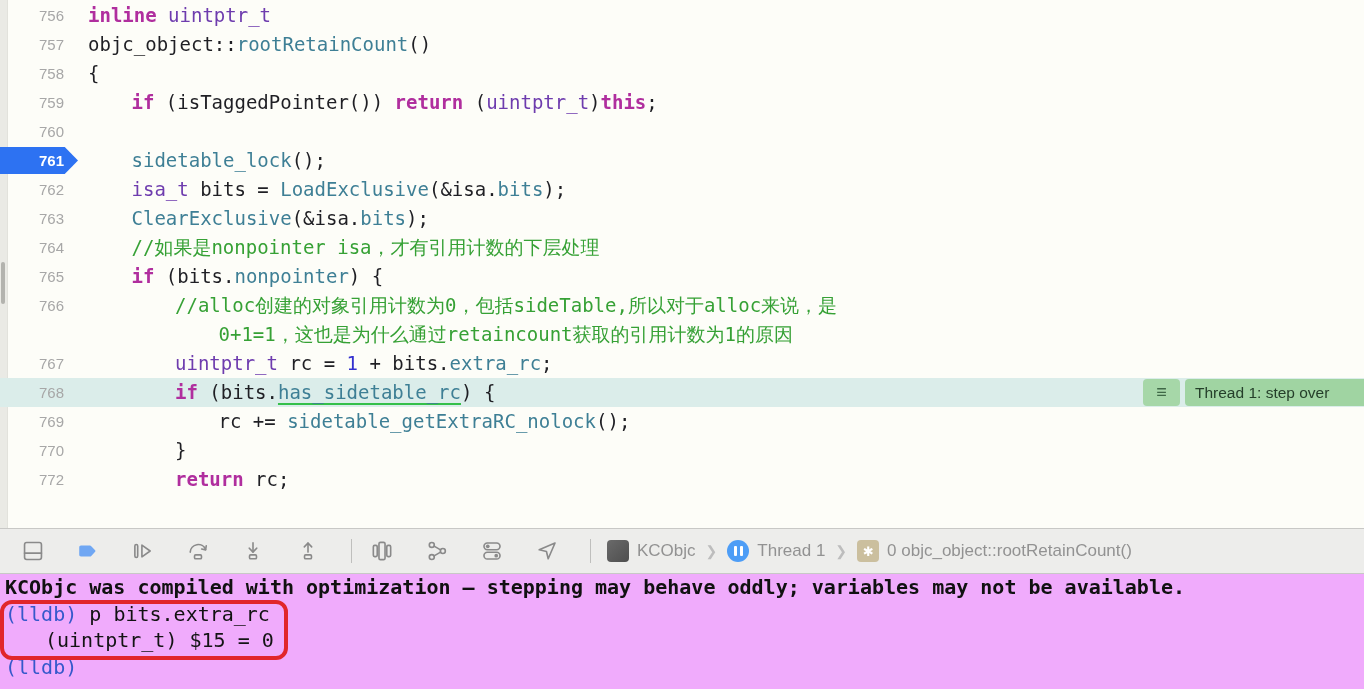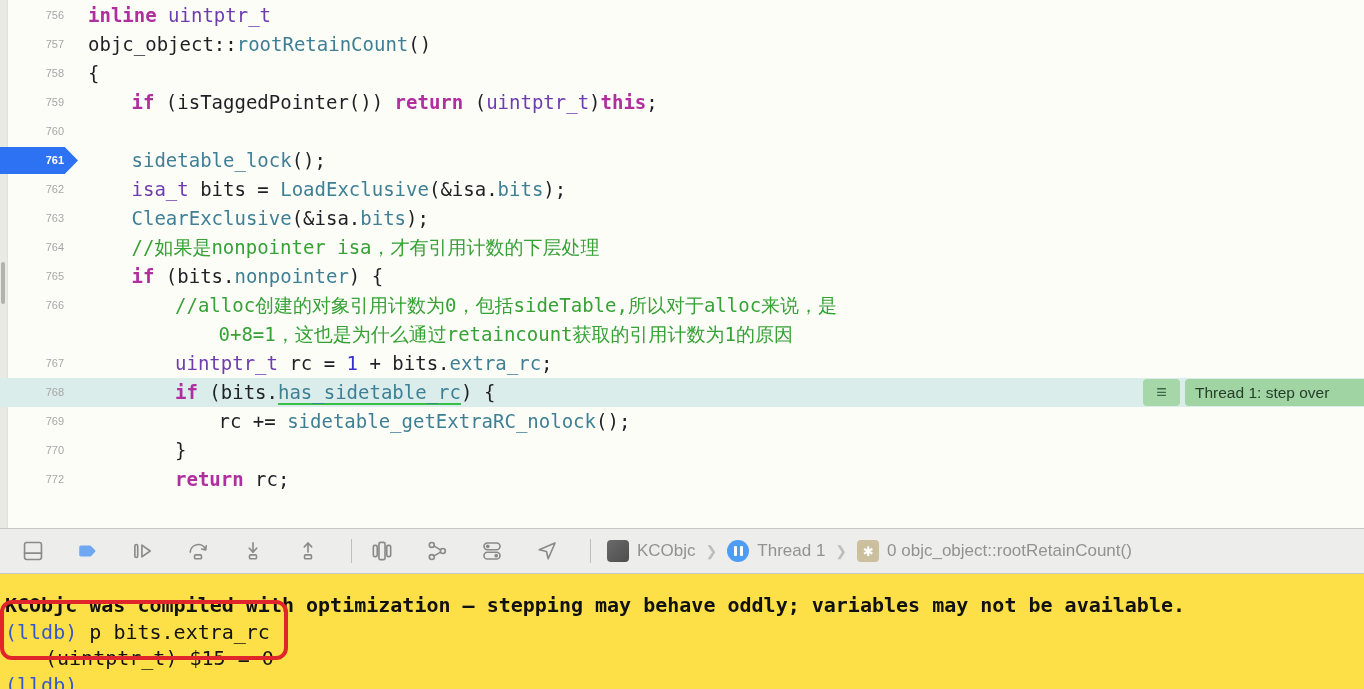--- a/index.html
+++ b/index.html
@@ -9,21 +9,21 @@
   
   .editor { position:relative; width:1364px; height:528px; background:#FDFDF8; overflow:hidden; }
   .left-strip { position:absolute; left:0; top:0; width:8px; height:528px;
                 background:#EAEAE5; border-right:1px solid #E2E2DC; z-index:0; }
   .strip-marker { position:absolute; left:1px; top:262px; width:4px; height:42px;
                   background:#B3B3AE; border-radius:2px; }
   .code-lines { position:relative; z-index:1; padding-top:1px; }
   .code-row { position:relative; height:29px; display:flex; align-items:center; }
   .code-row.hl { background:#DBEDEA; }
   .gutter { flex:0 0 78px; width:78px; height:27px; line-height:27px; text-align:right;
-            padding-right:14px; font-size:11px; color:#A7A7A7;
+            padding-right:14px; font-size:15px; color:#A7A7A7;
             font-family:"Liberation Sans", sans-serif; }
   .gutter.bp { background:#2D72F2; color:#fff; font-weight:bold;
                clip-path:polygon(0 0, 83% 0, 100% 50%, 83% 100%, 0 100%); }
   .code { font-family:"DejaVu Sans Mono", monospace; font-size:19px; line-height:29px;
           margin-left:10px; white-space:pre; color:#1F1F24; }
   .tok-p { color:#1F1F24; }
   .tok-k { color:#B02E9E; font-weight:bold; }
   .tok-t { color:#6E3CAE; }
   .tok-f { color:#3E7F95; }
   .tok-n { color:#3330CF; }
@@ -50,22 +50,22 @@
   .app-ic { width:22px; height:22px; border-radius:4px; margin-right:8px; flex:0 0 auto;
             background:linear-gradient(135deg,#6A6A6A,#4E4E4E); }
   .thread-ic { width:22px; height:22px; border-radius:50%; background:#4D9DF6; margin-right:8px;
                display:flex; align-items:center; justify-content:center; gap:3px; flex:0 0 auto; }
   .thread-ic i { display:block; width:3px; height:10px; background:#fff; border-radius:1px; }
   .frame-ic { width:22px; height:22px; border-radius:4px; background:#CBBF9E; margin-right:8px;
               color:#fff; font-size:13px; display:flex; align-items:center; justify-content:center;
               flex:0 0 auto; }
 
   
-  .console { position:relative; width:1364px; height:115px; background:#fde047;
-             padding:18px 0 0 5px; font-family:"DejaVu Sans Mono", monospace; font-size:20px; }
+  .console { position:relative; width:1364px; height:115px; background:#f0abfc;
+             padding:0 0 0 5px; font-family:"DejaVu Sans Mono", monospace; font-size:20px; }
   .con-line { height:26.5px; line-height:26.5px; white-space:pre; color:#141414; }
   .seg-out  { color:#141414;margin-left:40px; }
   .seg-outb { color:#111; font-weight:bold; }
   .seg-prompt { color:#3558CB; }
   .seg-cmd { color:#111; font-weight:normal; }
   .red-box { position:absolute; left:0px; top:26px; width:288px; height:60px;
              border:4.5px solid #E1262B; border-radius:12px; pointer-events:none; z-index:2; }
 </style>
 </head>
 <body>
@@ -114,21 +114,21 @@
       <div class="code-row">
         <div class="gutter">765</div>
         <div class="code" style="padding-left: 43.5px;"><span class="tok-k">if</span><span class="tok-p"> (bits.</span><span class="tok-f">nonpointer</span><span class="tok-p">) {</span></div>
       </div>
       <div class="code-row">
         <div class="gutter">766</div>
         <div class="code" style="padding-left: 87px;"><span class="tok-c">//alloc创建的对象引用计数为0，包括sideTable,所以对于alloc来说，是</span></div>
       </div>
       <div class="code-row">
         <div class="gutter"></div>
-        <div class="code" style="padding-left: 130.5px;"><span class="tok-c">0+8=1，这也是为什么通过retaincount获取的引用计数为1的原因</span></div>
+        <div class="code" style="padding-left: 130.5px;"><span class="tok-c">0+1=1，这也是为什么通过retaincount获取的引用计数为1的原因</span></div>
       </div>
       <div class="code-row">
         <div class="gutter">767</div>
         <div class="code" style="padding-left: 87px;"><span class="tok-t">uintptr_t</span><span class="tok-p"> rc = </span><span class="tok-n">1</span><span class="tok-p"> + bits.</span><span class="tok-f">extra_rc</span><span class="tok-p">;</span></div>
       </div>
       <div class="code-row hl">
         <div class="gutter">768</div>
         <div class="code" style="padding-left: 87px;"><span class="tok-k">if</span><span class="tok-p"> (bits.</span><span class="tok-u">has_sidetable_rc</span><span class="tok-p">) {</span></div>
         <div class="ip-chip">≡</div>
         <div class="ip-badge">Thread 1: step over</div>

